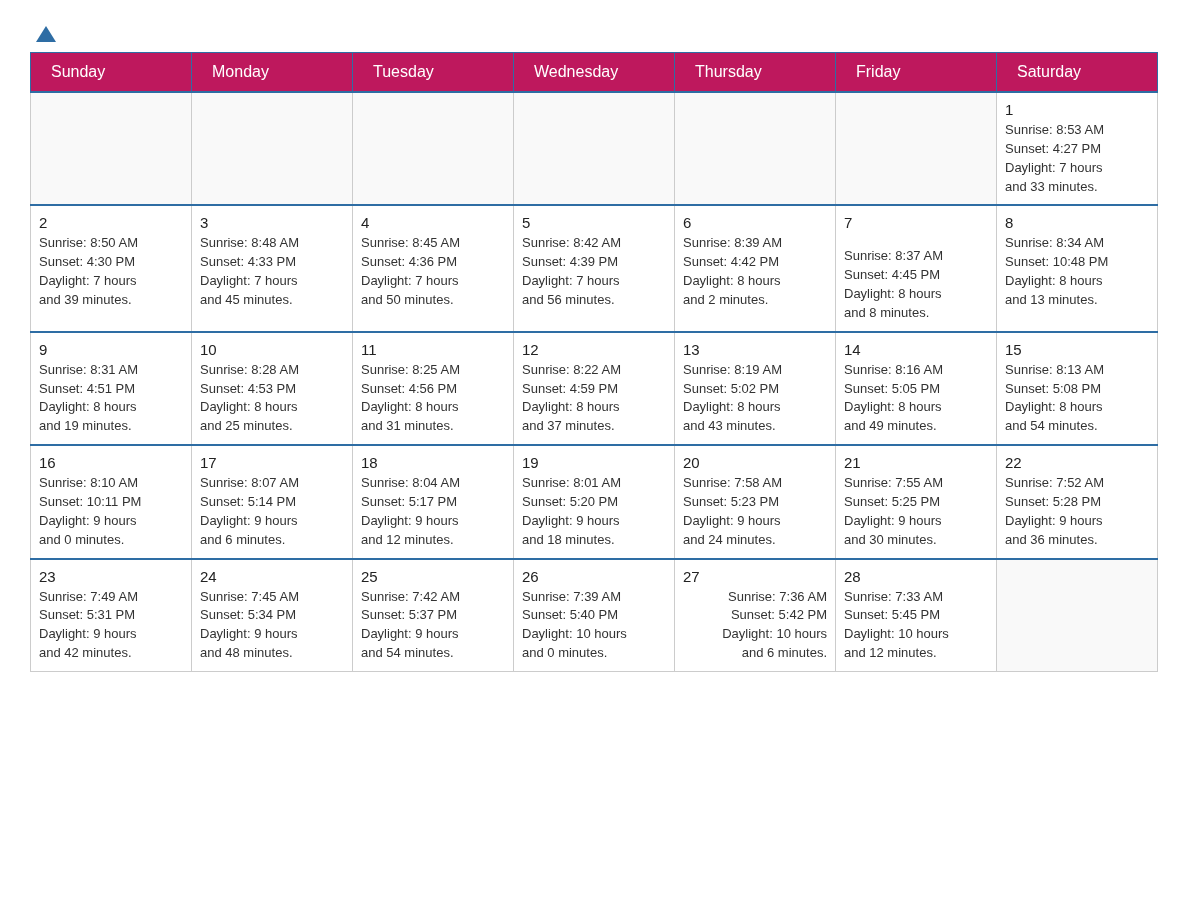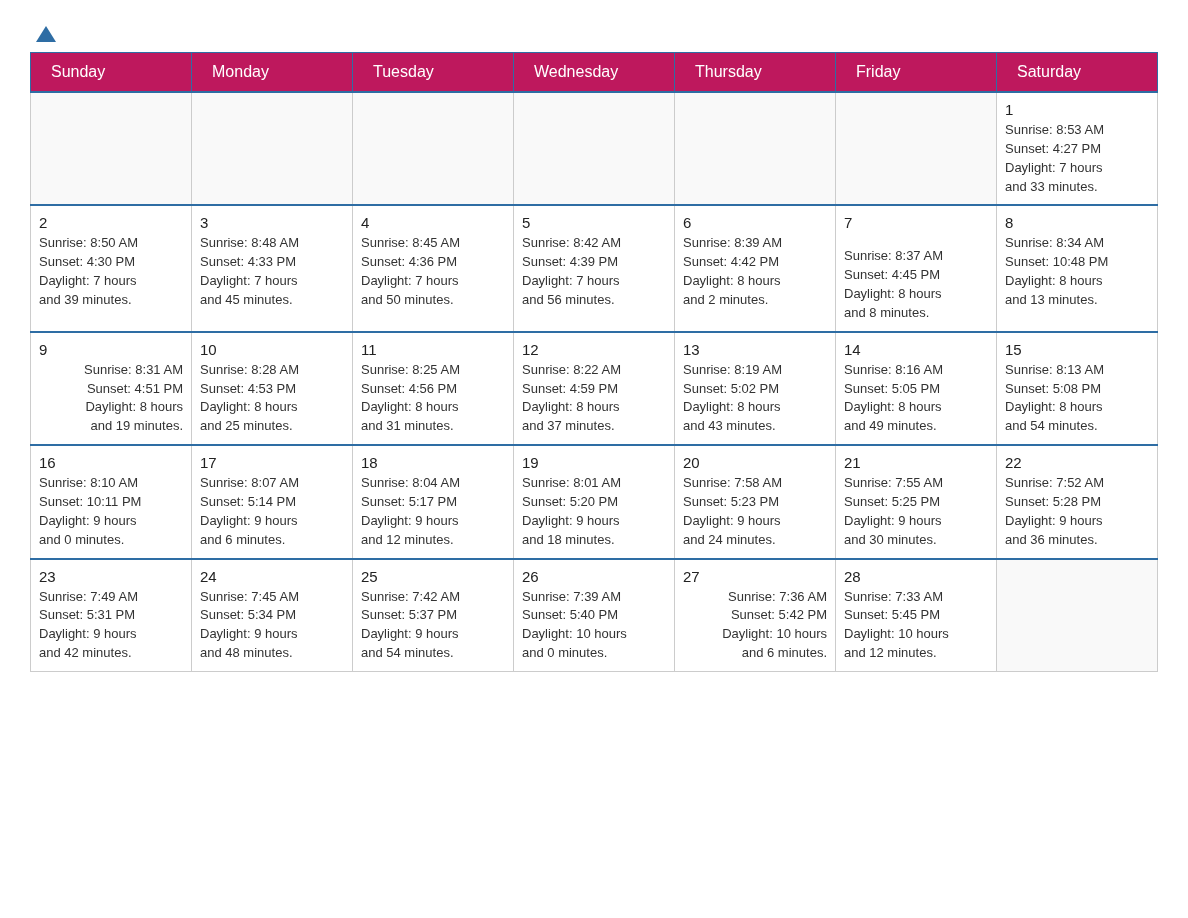--- a/index.html
+++ b/index.html
@@ -191,21 +191,21 @@
           <span class="day-number">8</span>
           <div class="day-info" style="white-space: pre-line;">Sunrise: 8:34 AM
 Sunset: 10:48 PM
 Daylight: 8 hours
 and 13 minutes.</div>
         </td>
       </tr>
       <tr class="row-divider">
         <td>
           <span class="day-number">9</span>
-          <div class="day-info" style="white-space: pre-line; text-align: right;">Sunrise: 8:31 AM
+          <div class="day-info" style="white-space: pre-line;">Sunrise: 8:31 AM
 Sunset: 4:51 PM
 Daylight: 8 hours
 and 19 minutes.</div>
         </td>
         <td>
           <span class="day-number">10</span>
           <div class="day-info" style="white-space: pre-line;">Sunrise: 8:28 AM
 Sunset: 4:53 PM
 Daylight: 8 hours
 and 25 minutes.</div>

